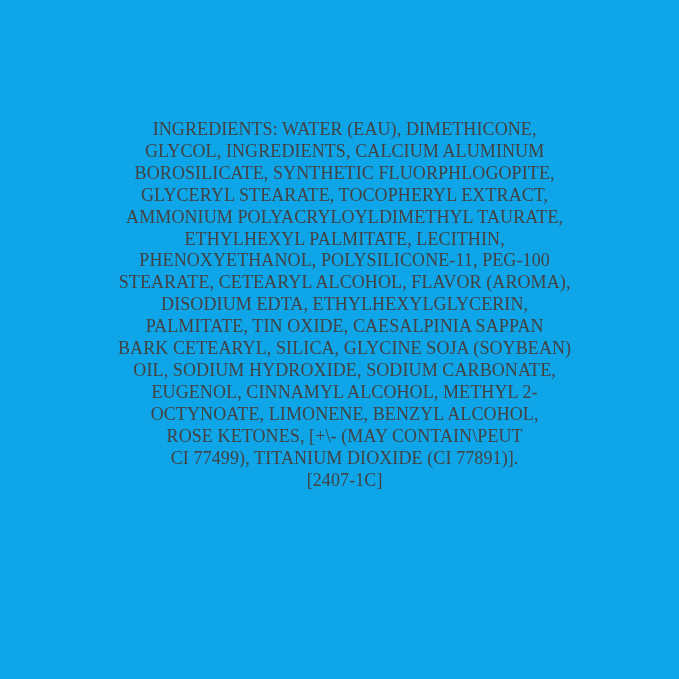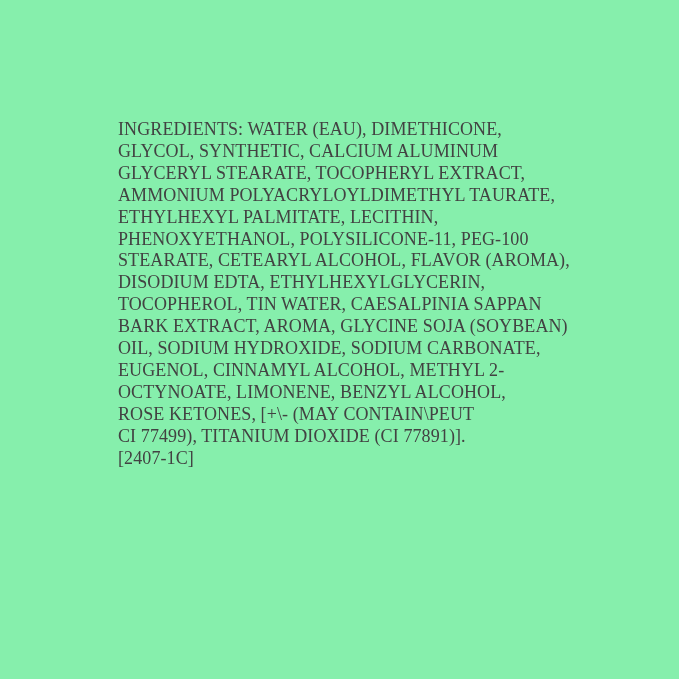--- a/index.html
+++ b/index.html
@@ -9,21 +9,22 @@
   body {
     width: 679px;
     height: 679px;
     background: #ffffff;
     overflow: hidden;
   }
   .canvas {
     position: relative;
     width: 679px;
     height: 679px;
-    background: #86efac;
+    background: #0ea5e9;
+    text-align: center;
   }
   .ingredients-block {
     position: absolute;
     left: 118px;
     top: 119px;
     font-family: "Liberation Serif", "DejaVu Serif", serif;
     font-size: 18px;
     line-height: 21.9px;
     color: #424242;
     letter-spacing: 0.1px;
@@ -31,29 +32,30 @@
   .ingredients-line {
     white-space: pre;
   }
 </style>
 </head>
 <body style="background: rgb(255, 255, 255);">
 
 <div class="canvas">
   <div class="ingredients-block" style="color: rgb(66, 66, 66);">
     <div class="ingredients-line">INGREDIENTS: WATER (EAU), DIMETHICONE,</div>
-    <div class="ingredients-line">GLYCOL, SYNTHETIC, CALCIUM ALUMINUM</div>
+    <div class="ingredients-line">GLYCOL, INGREDIENTS, CALCIUM ALUMINUM</div>
+    <div class="ingredients-line">BOROSILICATE, SYNTHETIC FLUORPHLOGOPITE,</div>
     <div class="ingredients-line">GLYCERYL STEARATE, TOCOPHERYL EXTRACT,</div>
     <div class="ingredients-line">AMMONIUM POLYACRYLOYLDIMETHYL TAURATE,</div>
     <div class="ingredients-line">ETHYLHEXYL PALMITATE, LECITHIN,</div>
     <div class="ingredients-line">PHENOXYETHANOL, POLYSILICONE-11, PEG-100</div>
     <div class="ingredients-line">STEARATE, CETEARYL ALCOHOL, FLAVOR (AROMA),</div>
     <div class="ingredients-line">DISODIUM EDTA, ETHYLHEXYLGLYCERIN,</div>
-    <div class="ingredients-line">TOCOPHEROL, TIN WATER, CAESALPINIA SAPPAN</div>
-    <div class="ingredients-line">BARK EXTRACT, AROMA, GLYCINE SOJA (SOYBEAN)</div>
+    <div class="ingredients-line">PALMITATE, TIN OXIDE, CAESALPINIA SAPPAN</div>
+    <div class="ingredients-line">BARK CETEARYL, SILICA, GLYCINE SOJA (SOYBEAN)</div>
     <div class="ingredients-line">OIL, SODIUM HYDROXIDE, SODIUM CARBONATE,</div>
     <div class="ingredients-line">EUGENOL, CINNAMYL ALCOHOL, METHYL 2-</div>
     <div class="ingredients-line">OCTYNOATE, LIMONENE, BENZYL ALCOHOL,</div>
     <div class="ingredients-line">ROSE KETONES, [+\- (MAY CONTAIN\PEUT</div>
     <div class="ingredients-line">CI 77499), TITANIUM DIOXIDE (CI 77891)].</div>
     <div class="ingredients-line">[2407-1C]</div>
   </div>
 </div>
 
 </body></html>

